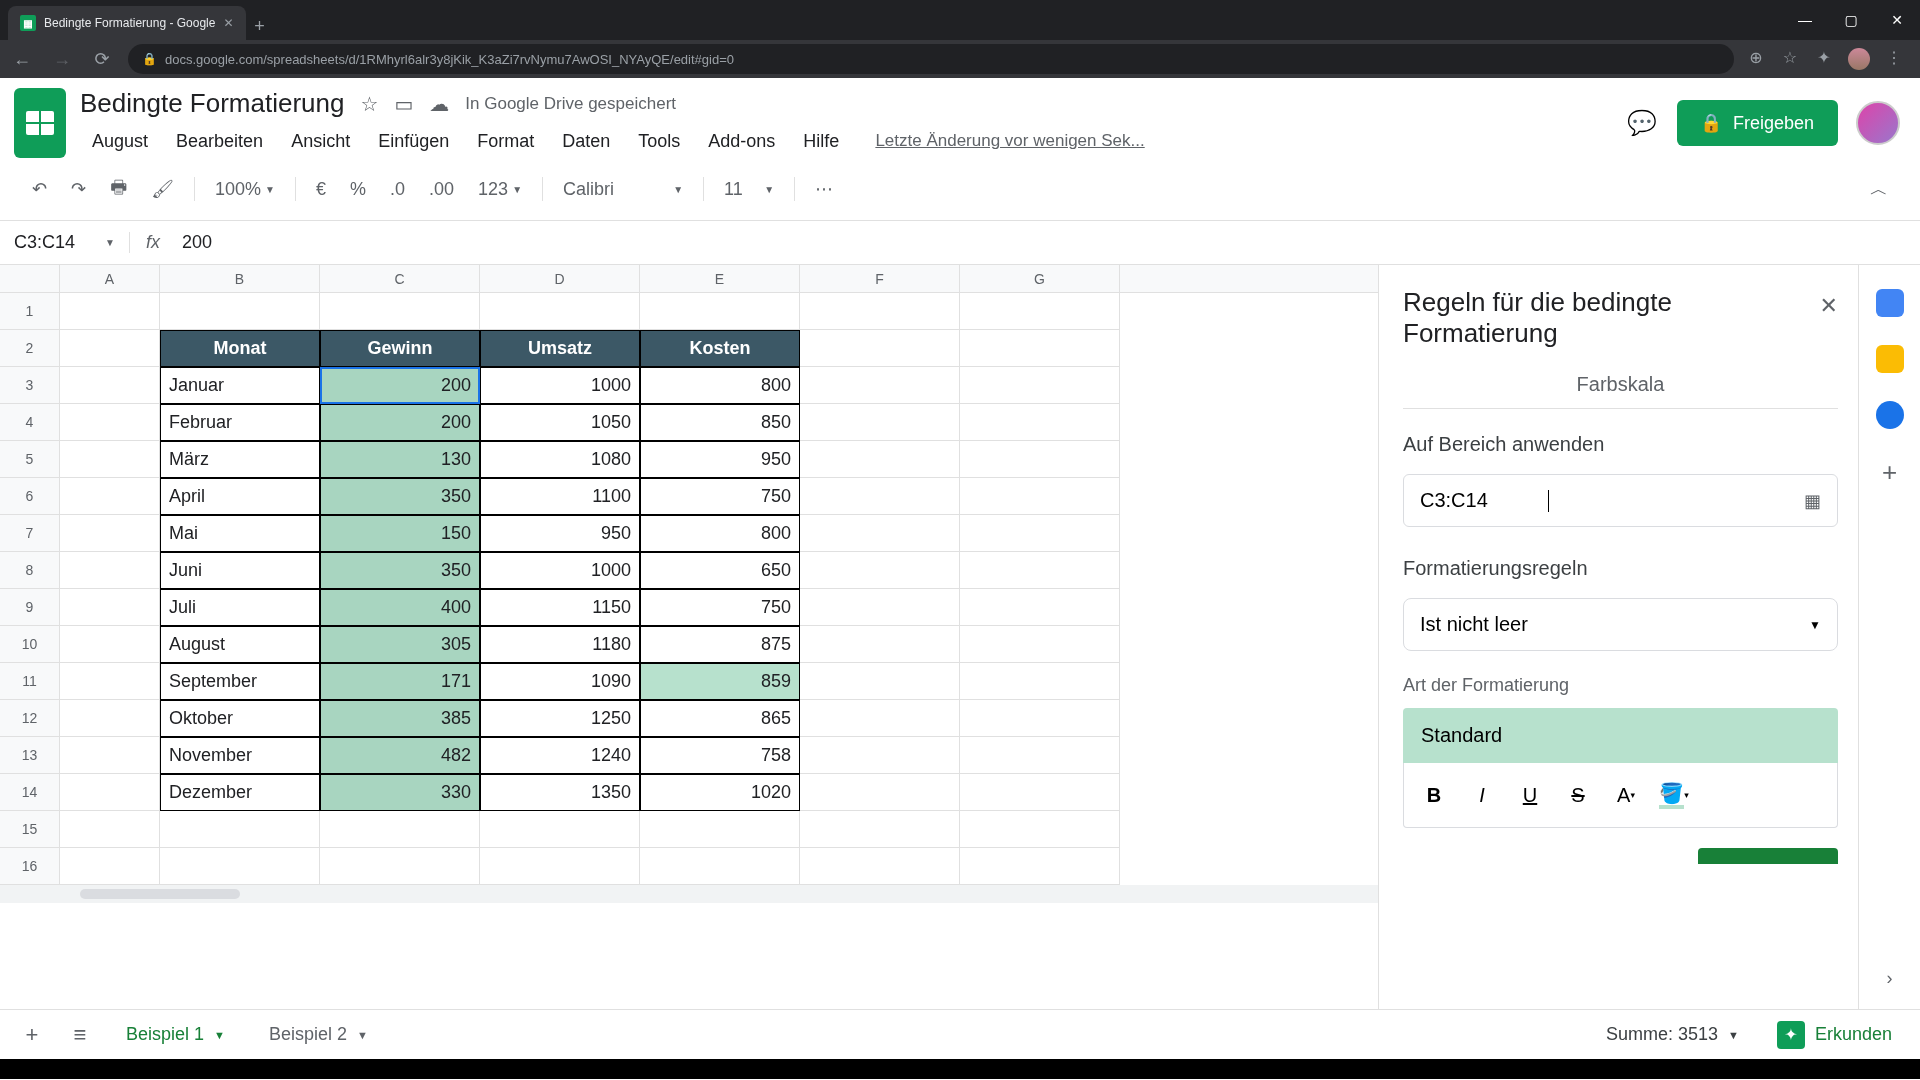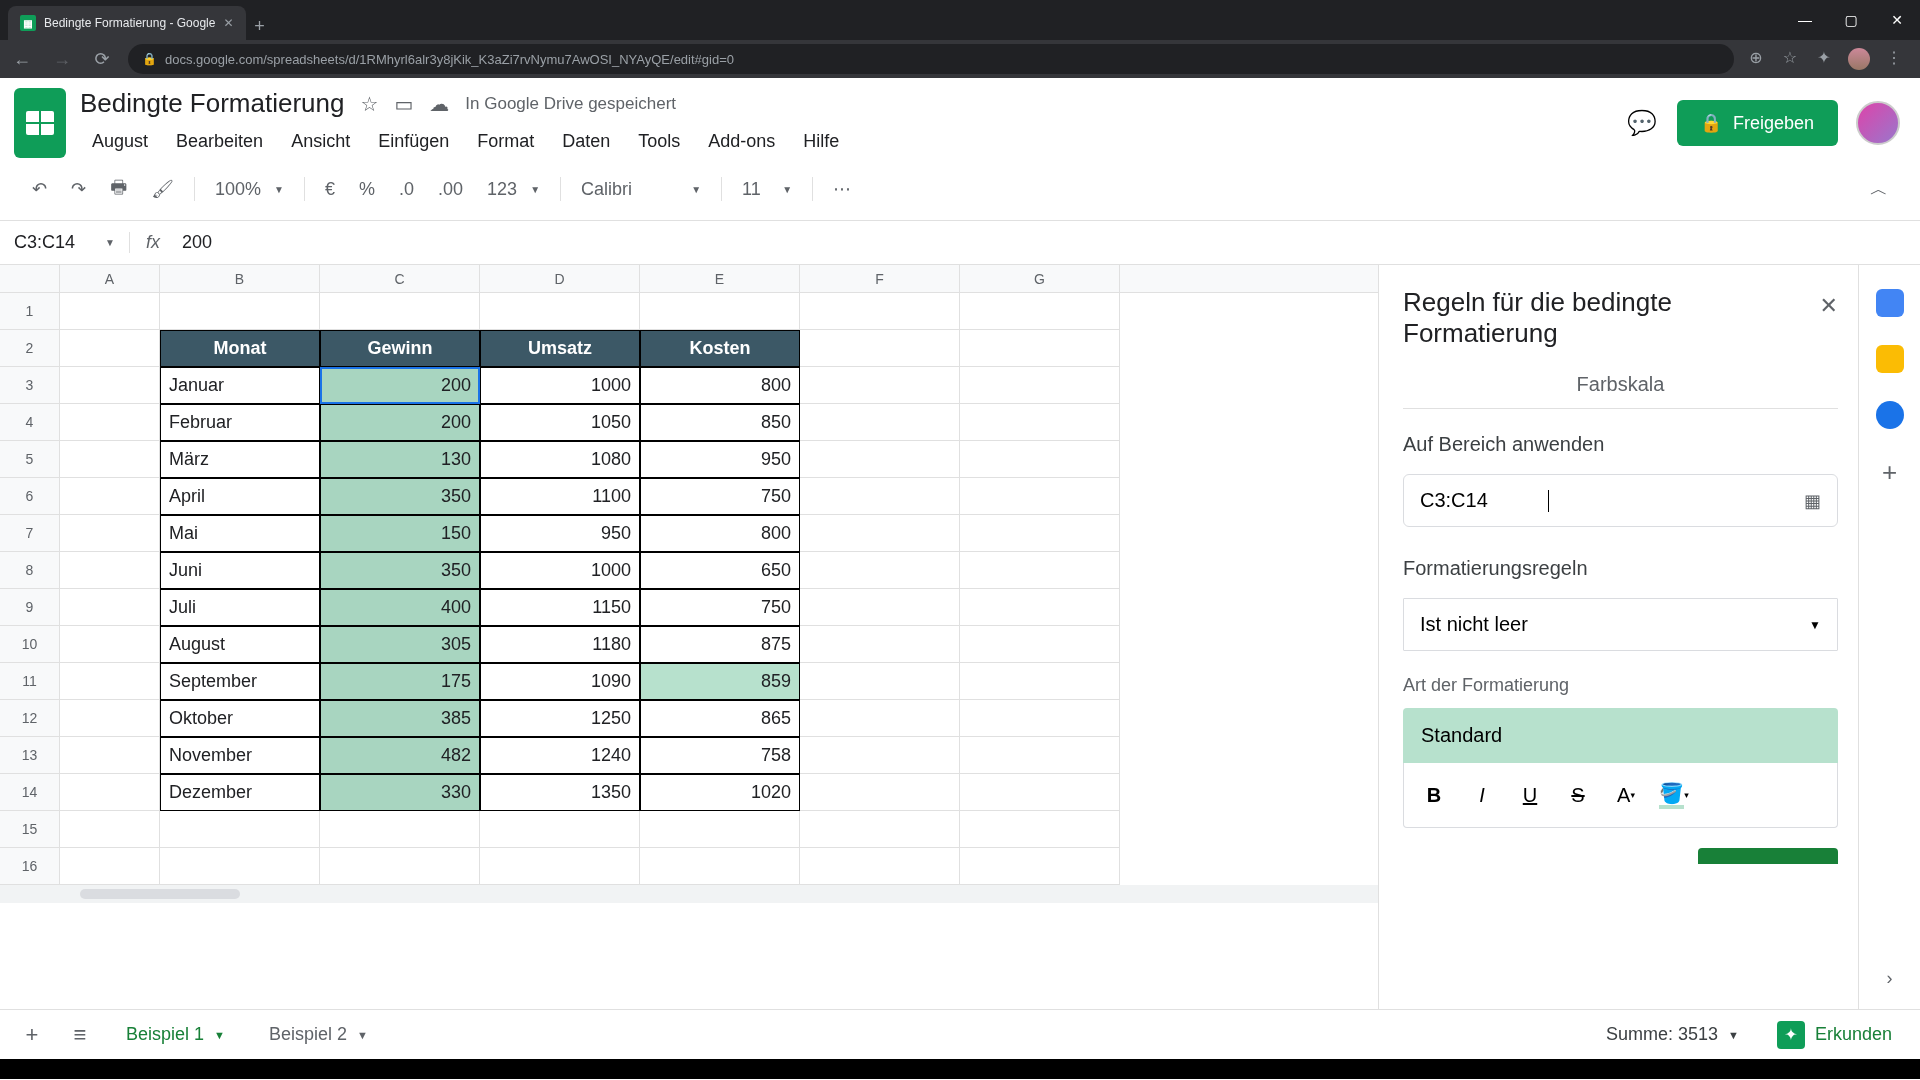--- a/index.html
+++ b/index.html
@@ -37,21 +37,21 @@
 .menus .last-edit { color:#5f6368; text-decoration:underline; font-size:17px; margin-left:8px; }
 .header-right { display:flex; align-items:center; gap:18px; }
 .comment-ico { width:32px; height:32px; color:#5f6368; font-size:24px; display:flex; align-items:center; justify-content:center; }
 .share-btn { background:#0f9d58; color:#fff; border-radius:6px; padding:12px 24px; font-size:18px; font-weight:500; display:flex; align-items:center; gap:10px; }
 .avatar-lg { width:44px; height:44px; border-radius:50%; background:linear-gradient(135deg,#d4a,#97c); border:2px solid #ccc; }
 
 
 .toolbar { display:flex; align-items:center; padding: 10px 22px; gap: 4px; border-bottom:1px solid #e0e0e0; font-size:18px; color:#5f6368; }
 .toolbar .tb-btn { padding:6px 10px; cursor:pointer; min-width:30px; text-align:center; }
 .toolbar .tb-sep { width:1px; height:24px; background:#e0e0e0; margin:0 6px; }
-.toolbar .dropdown { display:flex; align-items:center; gap:13px; padding:6px 10px; }
+.toolbar .dropdown { display:flex; align-items:center; gap:4px; padding:6px 10px; }
 .toolbar .chev { font-size:10px; color:#5f6368; }
 .toolbar .collapse-ico { margin-left:auto; }
 
 
 .formula-row { display:flex; align-items:center; border-bottom:1px solid #e0e0e0; height:44px; }
 .name-box { width:130px; padding:0 14px; font-size:18px; color:#202124; display:flex; align-items:center; gap:10px; border-right:1px solid #e0e0e0; }
 .name-box .chev { font-size:10px; color:#5f6368; margin-left:auto; }
 .fx-label { padding:0 16px; font-style:italic; color:#5f6368; font-size:18px; }
 .formula-input { flex:1; font-size:18px; color:#202124; padding-left:6px; }
 
@@ -79,21 +79,21 @@
 .sp-title { font-size:26px; font-weight:500; color:#202124; margin-bottom:12px; padding-right:40px; }
 .sp-close { position:absolute; top:28px; right:20px; font-size:22px; color:#5f6368; cursor:pointer; }
 .sp-tabs { display:flex; border-bottom:1px solid #e0e0e0; margin-bottom:24px; }
 .sp-tab { flex:1; text-align:center; padding:12px 0; font-size:20px; color:#5f6368; cursor:pointer; }
 .sp-tab.active { color:#188038; border-bottom:3px solid #188038; font-weight:500; }
 .sp-label { font-size:20px; color:#3c4043; margin-bottom:18px; }
 .sp-sublabel { font-size:18px; color:#5f6368; margin-bottom:12px; }
 .range-input { display:flex; align-items:center; border:1px solid #dadce0; border-radius:6px; padding:14px 16px; font-size:20px; margin-bottom:30px; }
 .range-input .grid-btn { margin-left:auto; color:#5f6368; font-size:18px; }
 .text-cursor { display:inline-block; width:1px; height:22px; background:#000; margin-left:60px; vertical-align:middle; }
-.rule-select { border:1px solid #dadce0; border-radius:1px; padding:14px 16px; font-size:20px; display:flex; align-items:center; margin-bottom:24px; }
+.rule-select { border:1px solid #dadce0; border-radius:8px; padding:14px 16px; font-size:20px; display:flex; align-items:center; margin-bottom:24px; }
 .rule-select .chev { margin-left:auto; font-size:12px; }
 .style-preview { background:#b7e1cd; padding:16px 18px; font-size:20px; border-radius:4px 4px 0 0; }
 .style-tools { display:flex; gap:4px; padding:12px 8px; border:1px solid #dadce0; border-top:none; border-radius:0 0 4px 4px; }
 .style-tools .st-btn { width:44px; height:40px; display:flex; align-items:center; justify-content:center; font-size:20px; }
 .done-btn { background:#188038; height:16px; border-radius:4px 4px 0 0; margin-top:20px; margin-left:auto; width:140px; }
 
 
 .right-rail { width:62px; border-left:1px solid #e0e0e0; display:flex; flex-direction:column; align-items:center; gap:28px; padding-top:24px; }
 .rail-ico { width:28px; height:28px; border-radius:6px; }
 .rail-cal { background:#4285f4; } .rail-keep { background:#fbbc04; } .rail-tasks { background:#1a73e8; border-radius:50%; }
@@ -163,20 +163,21 @@
     <div class="menus">
       <span>August</span>
       <span>Bearbeiten</span>
       <span>Ansicht</span>
       <span>Einfügen</span>
       <span>Format</span>
       <span>Daten</span>
       <span>Tools</span>
       <span>Add-ons</span>
       <span>Hilfe</span>
+      <span class="last-edit">Letzte Änderung vor wenigen Sek...</span>
     </div>
   </div>
   <div class="header-right">
     <div class="comment-ico">💬</div>
     <div class="share-btn">
       <span>🔒</span>
       <span>Freigeben</span>
     </div>
     <div class="avatar-lg"></div>
   </div>
@@ -335,21 +336,21 @@
           <div class="cell col-C tcell right hl-green">305</div>
           <div class="cell col-D tcell right">1180</div>
           <div class="cell col-E tcell right">875</div>
           <div class="cell col-F"></div>
           <div class="cell col-G"></div>
         </div>
         <div class="row">
           <div class="row-h">11</div>
           <div class="cell col-A"></div>
           <div class="cell col-B tcell">September</div>
-          <div class="cell col-C tcell right hl-green">175</div>
+          <div class="cell col-C tcell right hl-green">171</div>
           <div class="cell col-D tcell right">1090</div>
           <div class="cell col-E tcell right hl-light">859</div>
           <div class="cell col-F"></div>
           <div class="cell col-G"></div>
         </div>
         <div class="row">
           <div class="row-h">12</div>
           <div class="cell col-A"></div>
           <div class="cell col-B tcell">Oktober</div>
           <div class="cell col-C tcell right hl-green">385</div>

